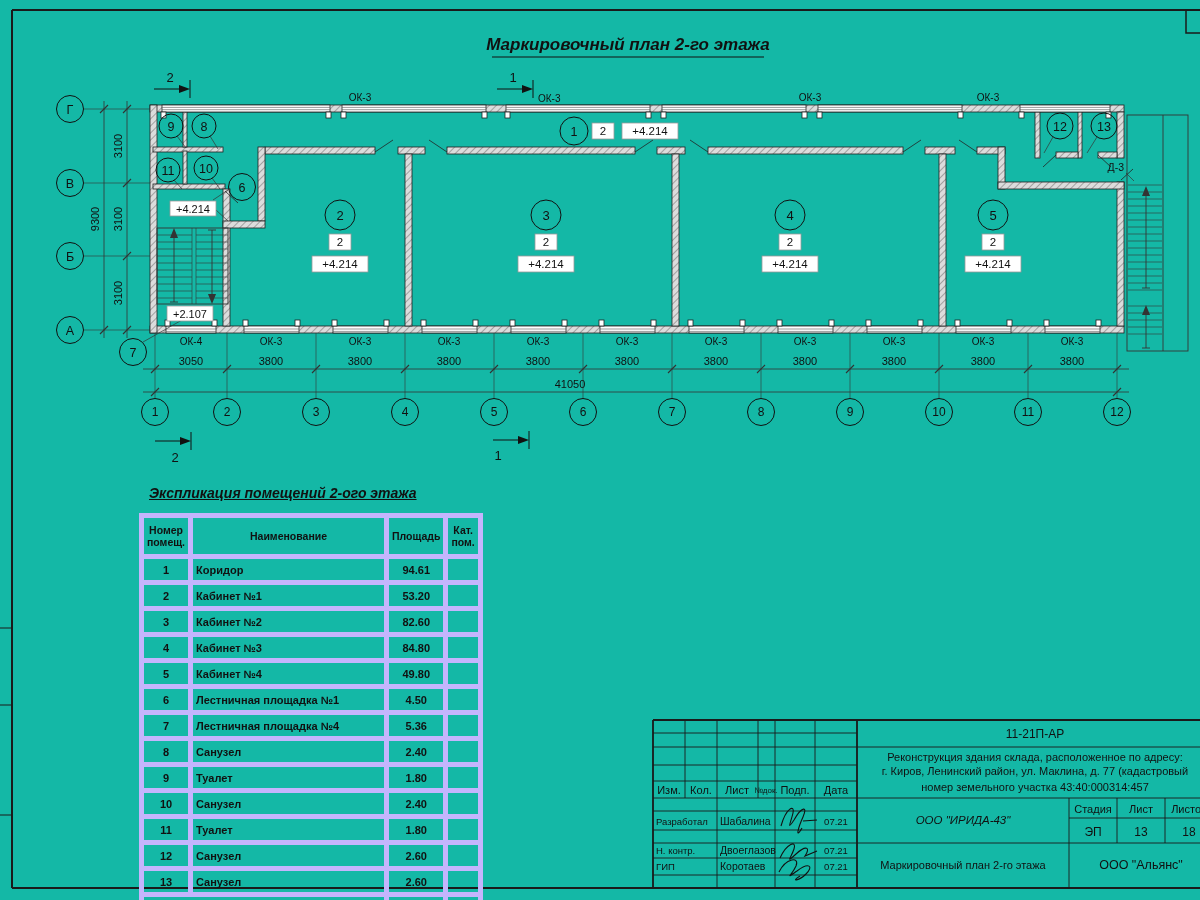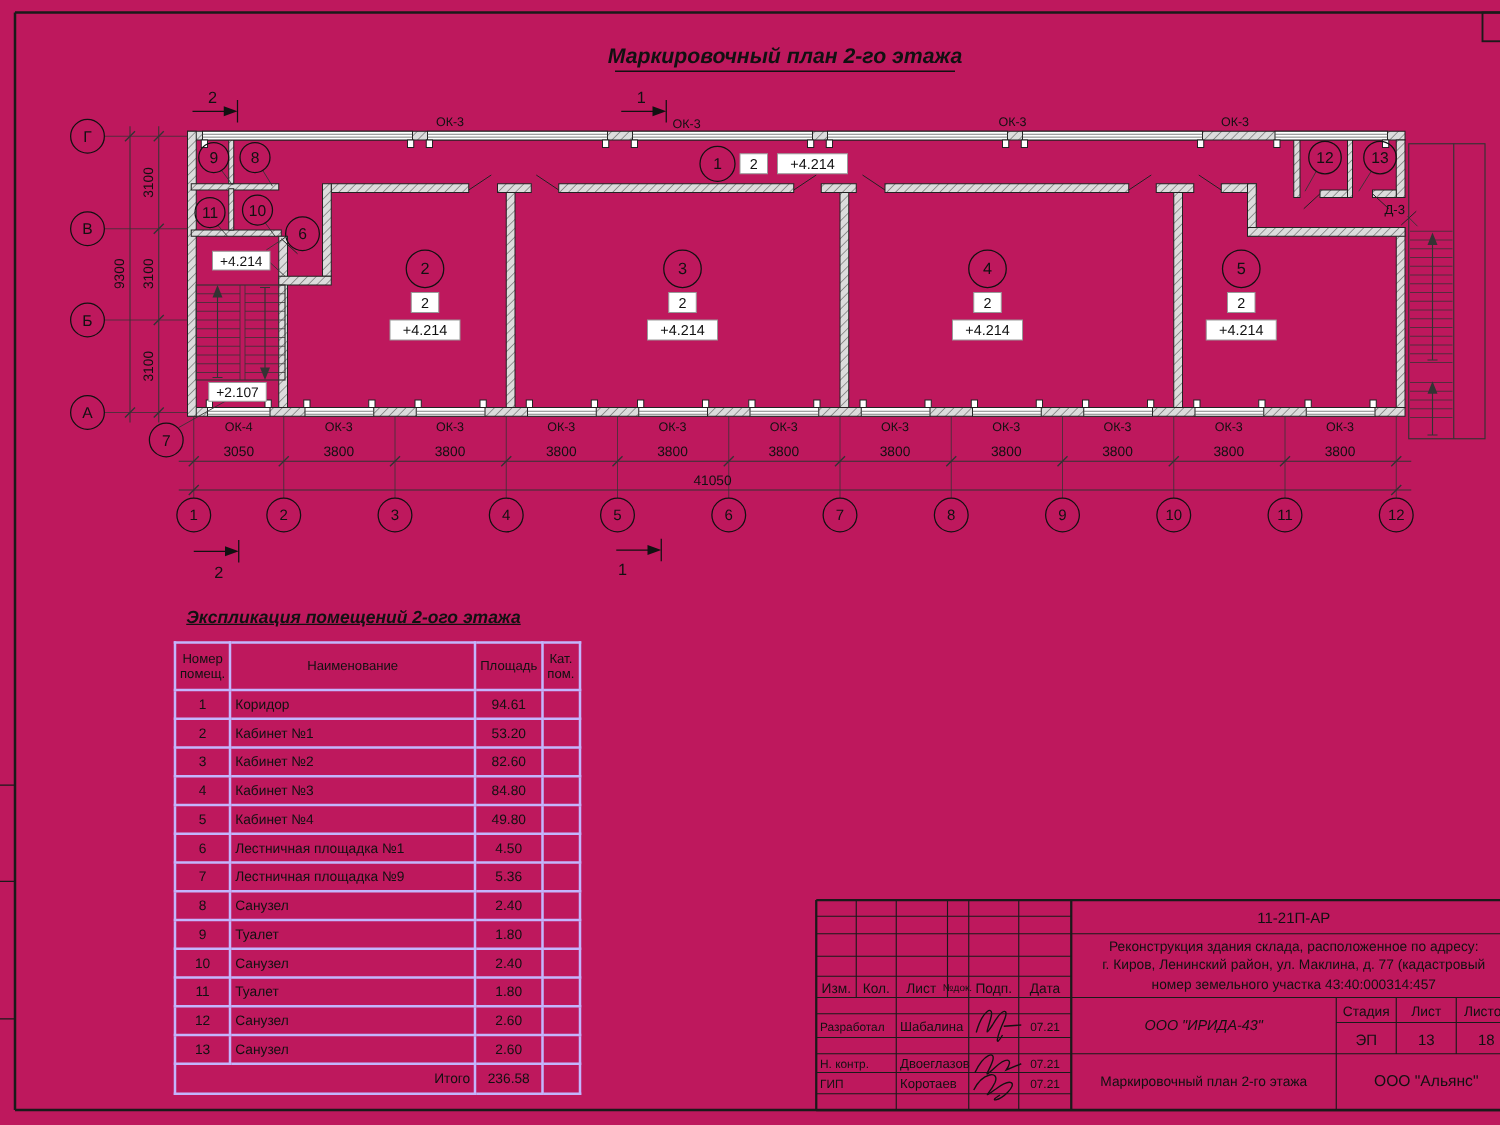--- a/index.html
+++ b/index.html
@@ -1,25 +1,25 @@
 <!DOCTYPE html>
 <html><head>
 <meta charset="utf-8">
 <style>
   html,body{margin:0;padding:0;background:#fff;}
-  .sheet{position:relative;width:1200px;height:900px;background:#be185d;overflow:hidden;
+  .sheet{position:relative;width:1200px;height:900px;background:#14b8a6;overflow:hidden;
          font-family:"Liberation Sans",sans-serif;color:#111;}
   .sheet svg{position:absolute;left:0;top:0;}
   svg text{fill:#111;font-family:"Liberation Sans",sans-serif;}
   .expl{position:absolute;left:139px;top:485px;}
   .expl-title{font:italic bold 14px "Liberation Sans",sans-serif;text-decoration:underline;
               margin:0 0 12px 10px;white-space:nowrap;}
   table.expl-table{border-collapse:collapse;border:2px solid #111;table-layout:fixed;}
-  .expl-table th,.expl-table td{border:2px solid #c4b5fd;padding:0 3px;font-size:11px;
-              font-weight:normal;overflow:hidden;}
+  .expl-table th,.expl-table td{border:5px solid #c4b5fd;padding:0 3px;font-size:11px;
+              font-weight:bold;overflow:hidden;}
   .expl-table th{font-size:10.5px;height:36px;text-align:center;}
   .expl-table td{height:21px;}
   .c{text-align:center;} .l{text-align:left;padding-left:6px;margin-top:35px;} .r{text-align:right;padding-right:4px;}
   .tot td{height:22px;}
 </style>
 </head>
 <body>
 
 <div class="sheet">
 
@@ -427,21 +427,21 @@
             <td></td>
           </tr>
       <tr>
             <td class="c">6</td>
             <td class="l">Лестничная площадка №1</td>
             <td class="c">4.50</td>
             <td></td>
           </tr>
       <tr>
             <td class="c">7</td>
-            <td class="l">Лестничная площадка №9</td>
+            <td class="l">Лестничная площадка №4</td>
             <td class="c">5.36</td>
             <td></td>
           </tr>
       <tr>
             <td class="c">8</td>
             <td class="l">Санузел</td>
             <td class="c">2.40</td>
             <td></td>
           </tr>
       <tr>

